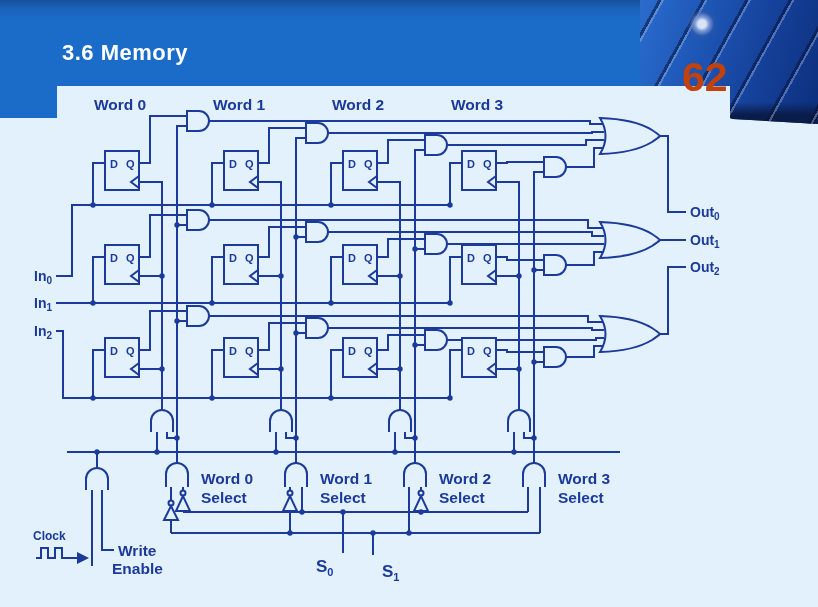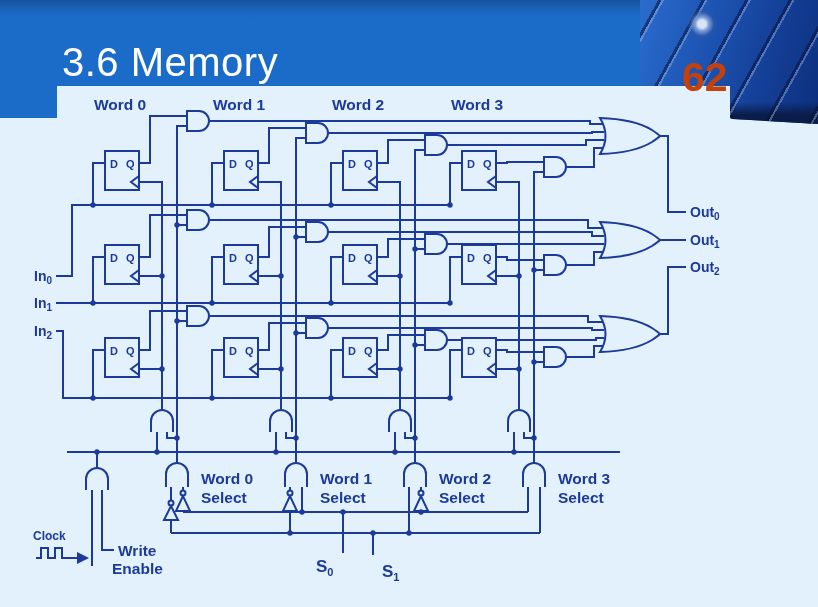--- a/index.html
+++ b/index.html
@@ -24,21 +24,21 @@
       linear-gradient(to top,#0a1c4a 0 9px,rgba(10,28,74,0) 22px),
       linear-gradient(105deg,#2a6ccd 0%,#1d55b4 35%,#15419a 65%,#0c2f7c 100%);
     clip-path:polygon(0 0,100% 0,100% 100%,52% 96%,0 68%);
   }
   .panel-notch{
     position:absolute;left:57px;top:86px;width:673px;height:40px;z-index:3;
     background:#e2f1fb;
   }
   .slide-title{
     position:absolute;left:62px;top:40px;z-index:5;
-    color:#ffffff;font-size:40px;font-weight:normal;letter-spacing:0.5px;
+    color:#ffffff;font-size:22px;font-weight:bold;letter-spacing:0.5px;
   }
   .page-number{
     position:absolute;left:682px;top:54px;z-index:5;
     color:#c2410c;font-size:41px;font-weight:bold;
   }
   svg.circuit{position:absolute;left:0;top:0;z-index:4;}
   svg.circuit .w{stroke:#1c3a9a;stroke-width:2;fill:none;}
   svg.circuit .box{stroke:#1c3a9a;stroke-width:2;fill:#e2f1fb;}
   svg.circuit .dot{fill:#1c3a9a;stroke:none;}
   svg.circuit text{fill:#1c3a9a;font-family:"Liberation Sans",sans-serif;font-weight:bold;}

